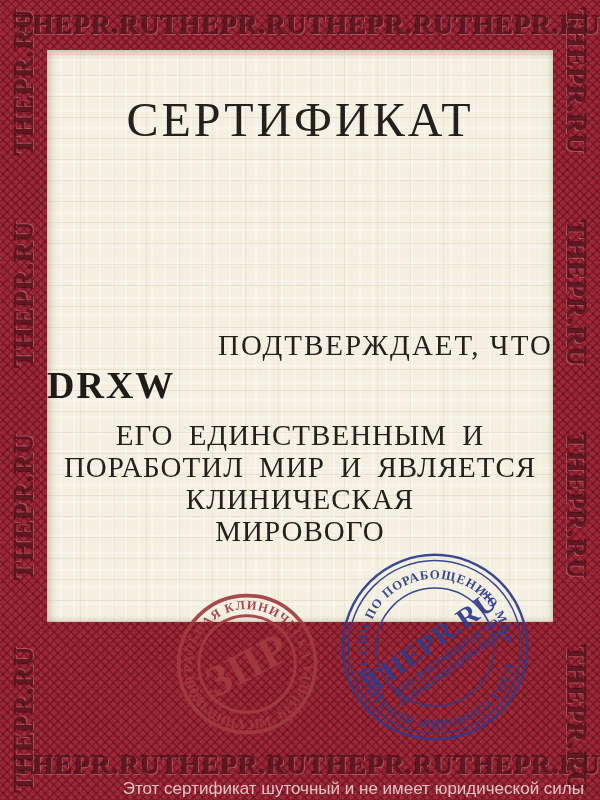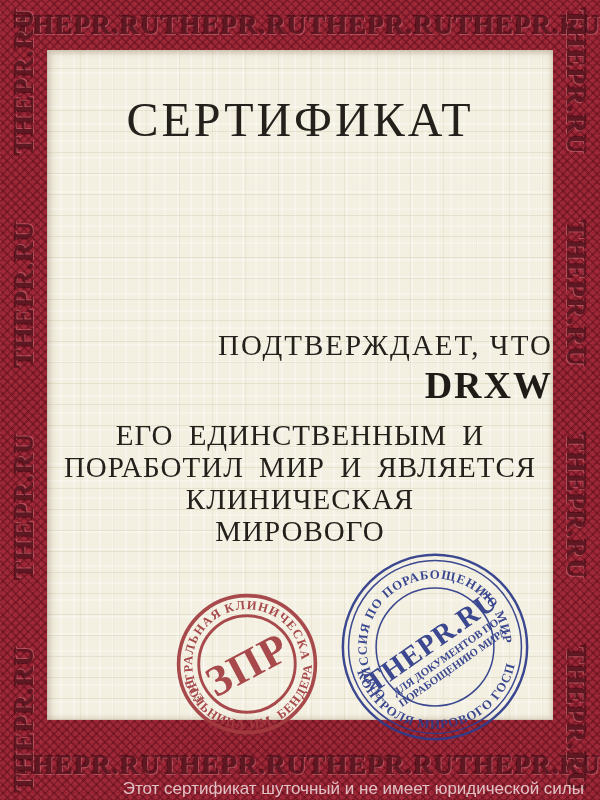--- a/index.html
+++ b/index.html
@@ -21,41 +21,41 @@
     white-space:nowrap;
   }
   .strip{position:absolute;display:flex;align-items:center;justify-content:space-between;}
   .strip-top{left:0;top:2px;width:600px;height:46px;padding:0 14px;box-sizing:border-box;}
   .strip-bottom{left:0;top:742px;width:600px;height:46px;padding:0 14px;box-sizing:border-box;}
   .strip-left,.strip-right{width:800px;height:48px;padding:0 8px;box-sizing:border-box;}
   .strip-left{left:-376px;top:376px;transform:rotate(-90deg);}
   .strip-right{left:176px;top:376px;transform:rotate(90deg);}
   
   .inner{
-    position:absolute;left:47px;top:50px;width:506px;height:670px;
+    position:absolute;left:47px;top:50px;width:506px;height:572px;
     background-color:#f3f0e1;
     background-image:
       repeating-linear-gradient(0deg, rgba(199,191,160,0.30) 0 1px, rgba(0,0,0,0) 1px 21px),
       repeating-linear-gradient(90deg, rgba(199,191,160,0.20) 0 1px, rgba(0,0,0,0) 1px 33px),
       repeating-linear-gradient(90deg, rgba(255,255,255,0.35) 0 2px, rgba(0,0,0,0) 2px 13px),
       repeating-linear-gradient(0deg, rgba(255,255,255,0.30) 0 2px, rgba(0,0,0,0) 2px 17px);
     box-shadow: inset 3px 3px 7px rgba(130,95,70,0.35), inset -2px -2px 5px rgba(130,95,70,0.22);
   }
   .title{
     position:absolute;left:0;top:40px;width:100%;
     text-align:center;color:#24211c;
     font-size:48px;line-height:59px;letter-spacing:3px;font-weight:normal;
   }
   .confirm{
     position:absolute;left:0;top:279px;width:100%;
     text-align:right;color:#24211c;font-size:29px;letter-spacing:2px;
   }
   .holder{
     position:absolute;left:0;top:313px;width:100%;
-    text-align:right;color:#1f1c18;font-size:38px;font-weight:bold;letter-spacing:2px;
+    text-align:left;color:#1f1c18;font-size:38px;font-weight:bold;letter-spacing:2px;
   }
   .body-text{
     position:absolute;left:0;top:369px;width:100%;
     text-align:center;color:#24211c;font-size:29px;line-height:32px;
     letter-spacing:1px;word-spacing:7px;
   }
   
   .stamp{position:absolute;}
   .stamp-hospital{left:128px;top:542px;width:144px;height:144px;opacity:0.92;}
   .stamp-commission{left:293px;top:502px;width:190px;height:190px;opacity:0.93;}

